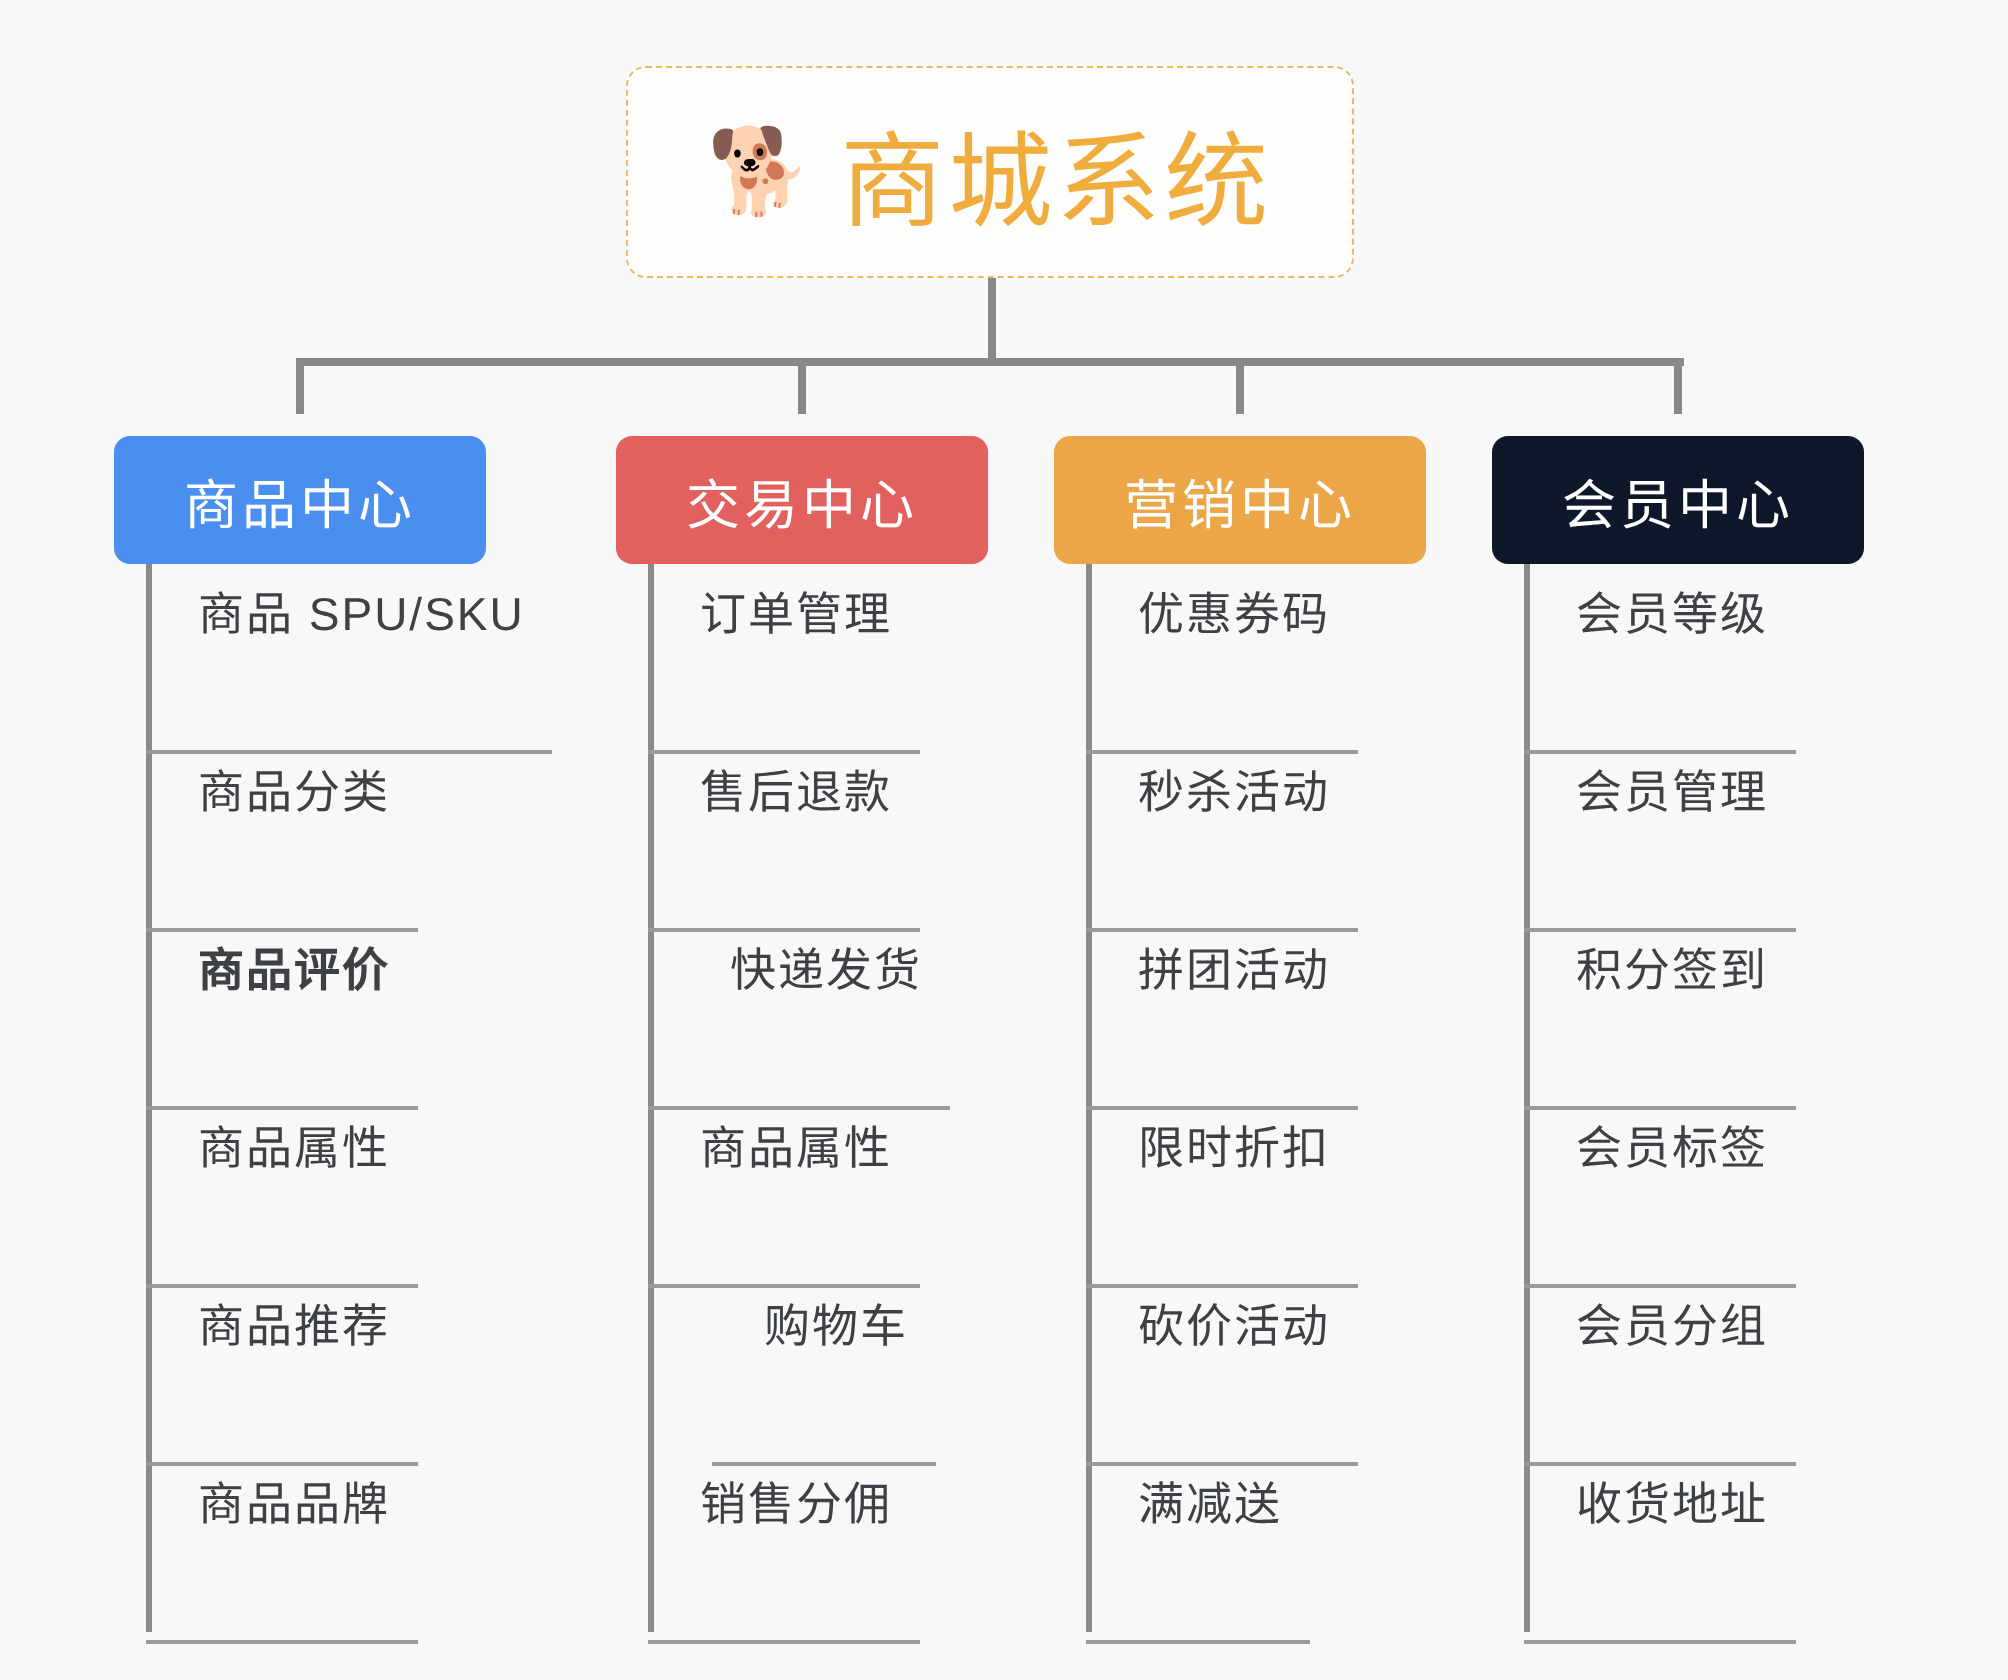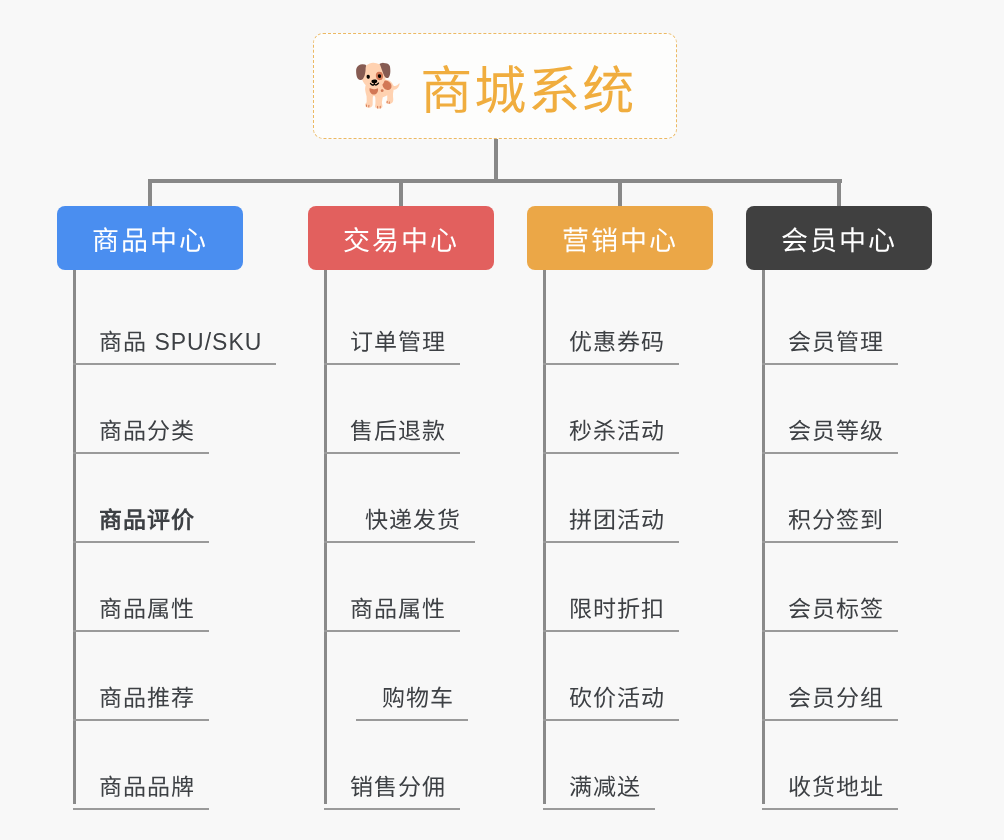--- a/index.html
+++ b/index.html
@@ -69,21 +69,21 @@
   }
   .conn-drop {                 
     width: 4px;
     top: 179px;
     height: 28px;
   }
 
   
   .column {
     position: absolute;
-    top: 206px;
+    top: 218px;
   }
   .cat-box {
     height: 64px;
     border-radius: 8px;
     display: flex;
     align-items: center;
     justify-content: center;
   }
   .cat-label {
     color: #ffffff;
@@ -101,21 +101,20 @@
   .leaf-spine {                
     position: absolute;
     top: 0;
     width: 3px;
     background: #8a8a8a;
   }
   .leaf-item {
     position: relative;
     height: 89px;
     display: flex;
-    align-items: flex-end;
     box-sizing: border-box;
   }
   .leaf-text {
     display: inline-block;
     font-size: 23px;
     color: #3d4044;
     white-space: nowrap;
     padding: 0 14px 6px 0;
     border-bottom: 2px solid #9a9a9a;
     letter-spacing: 1px;
@@ -214,32 +213,32 @@
           </div>
           <div class="leaf-item" style="padding-left: 16px;">
             <span class="leaf-text" style="padding-left: 26px;">砍价活动</span>
           </div>
           <div class="leaf-item" style="padding-left: 16px;">
             <span class="leaf-text" style="padding-left: 26px;">满减送</span>
           </div>
         </div>
       </div>
       <div class="column" style="left: 746px; width: 186px;">
-        <div class="cat-box" style="background: #404040;">
+        <div class="cat-box" style="background: #0f172a;">
           <span class="cat-label">会员中心</span>
         </div>
         <div class="leaf-list">
           <div class="leaf-spine" style="left: 16px; height: 534px;"></div>
           <div class="leaf-item" style="padding-left: 16px;">
+            <span class="leaf-text" style="padding-left: 26px;">会员等级</span>
+          </div>
+          <div class="leaf-item" style="padding-left: 16px;">
             <span class="leaf-text" style="padding-left: 26px;">会员管理</span>
           </div>
           <div class="leaf-item" style="padding-left: 16px;">
-            <span class="leaf-text" style="padding-left: 26px;">会员等级</span>
-          </div>
-          <div class="leaf-item" style="padding-left: 16px;">
             <span class="leaf-text" style="padding-left: 26px;">积分签到</span>
           </div>
           <div class="leaf-item" style="padding-left: 16px;">
             <span class="leaf-text" style="padding-left: 26px;">会员标签</span>
           </div>
           <div class="leaf-item" style="padding-left: 16px;">
             <span class="leaf-text" style="padding-left: 26px;">会员分组</span>
           </div>
           <div class="leaf-item" style="padding-left: 16px;">
             <span class="leaf-text" style="padding-left: 26px;">收货地址</span>

